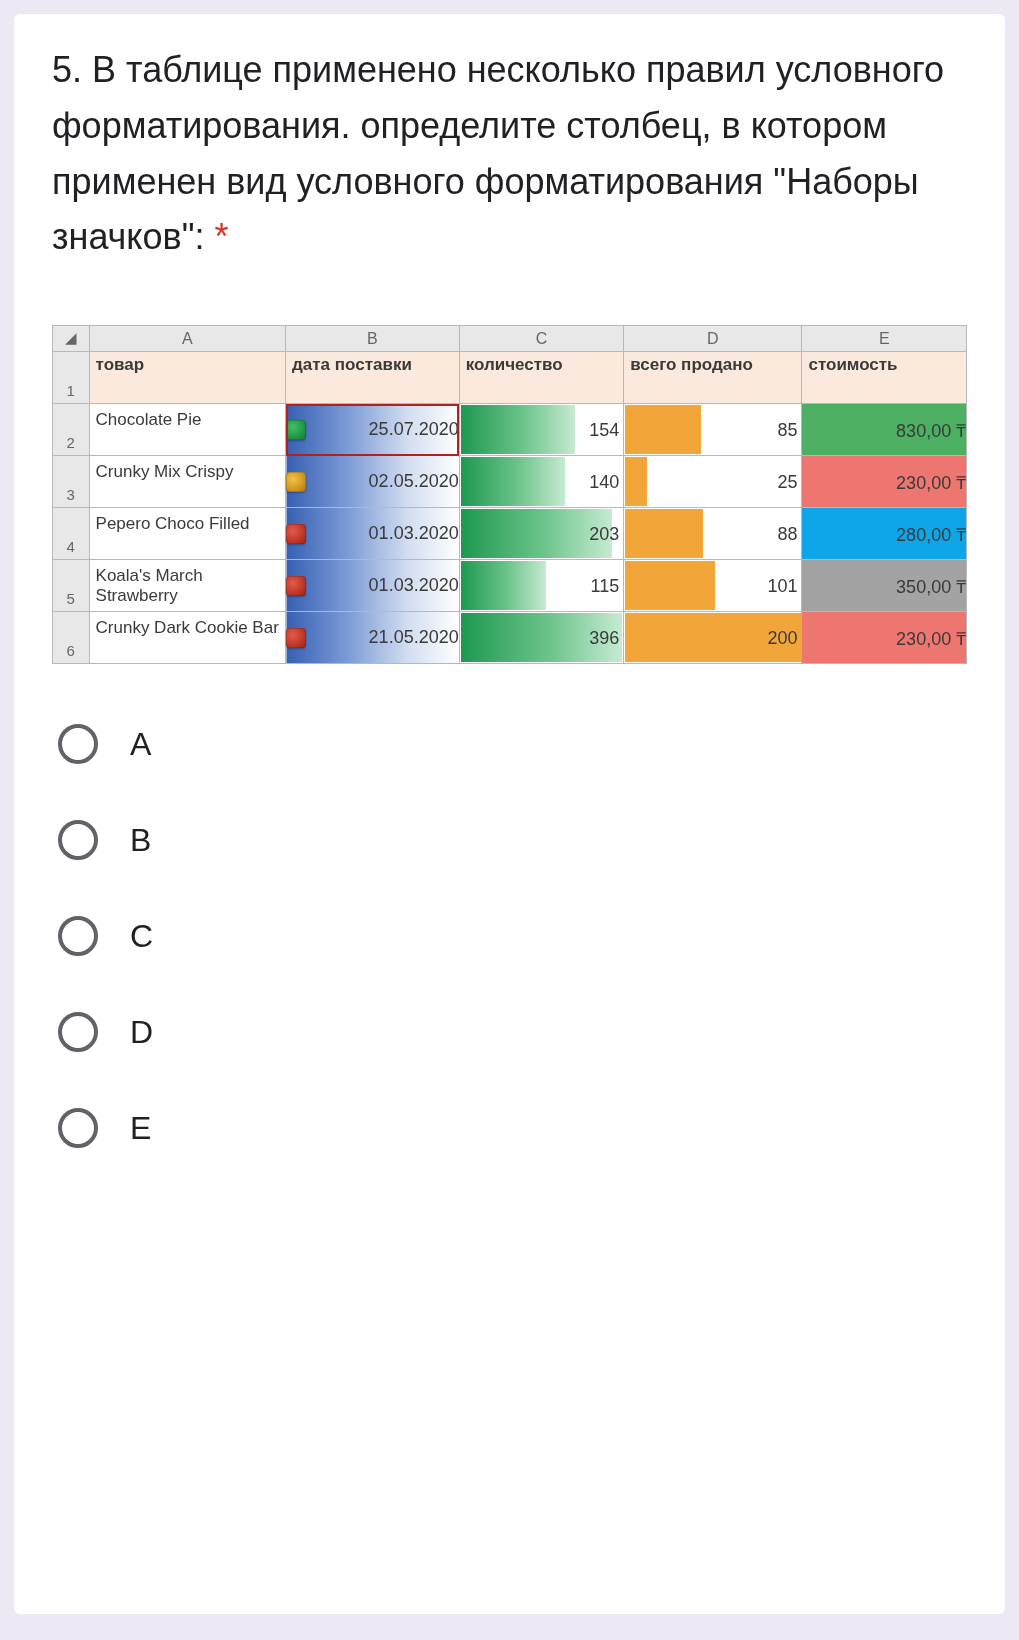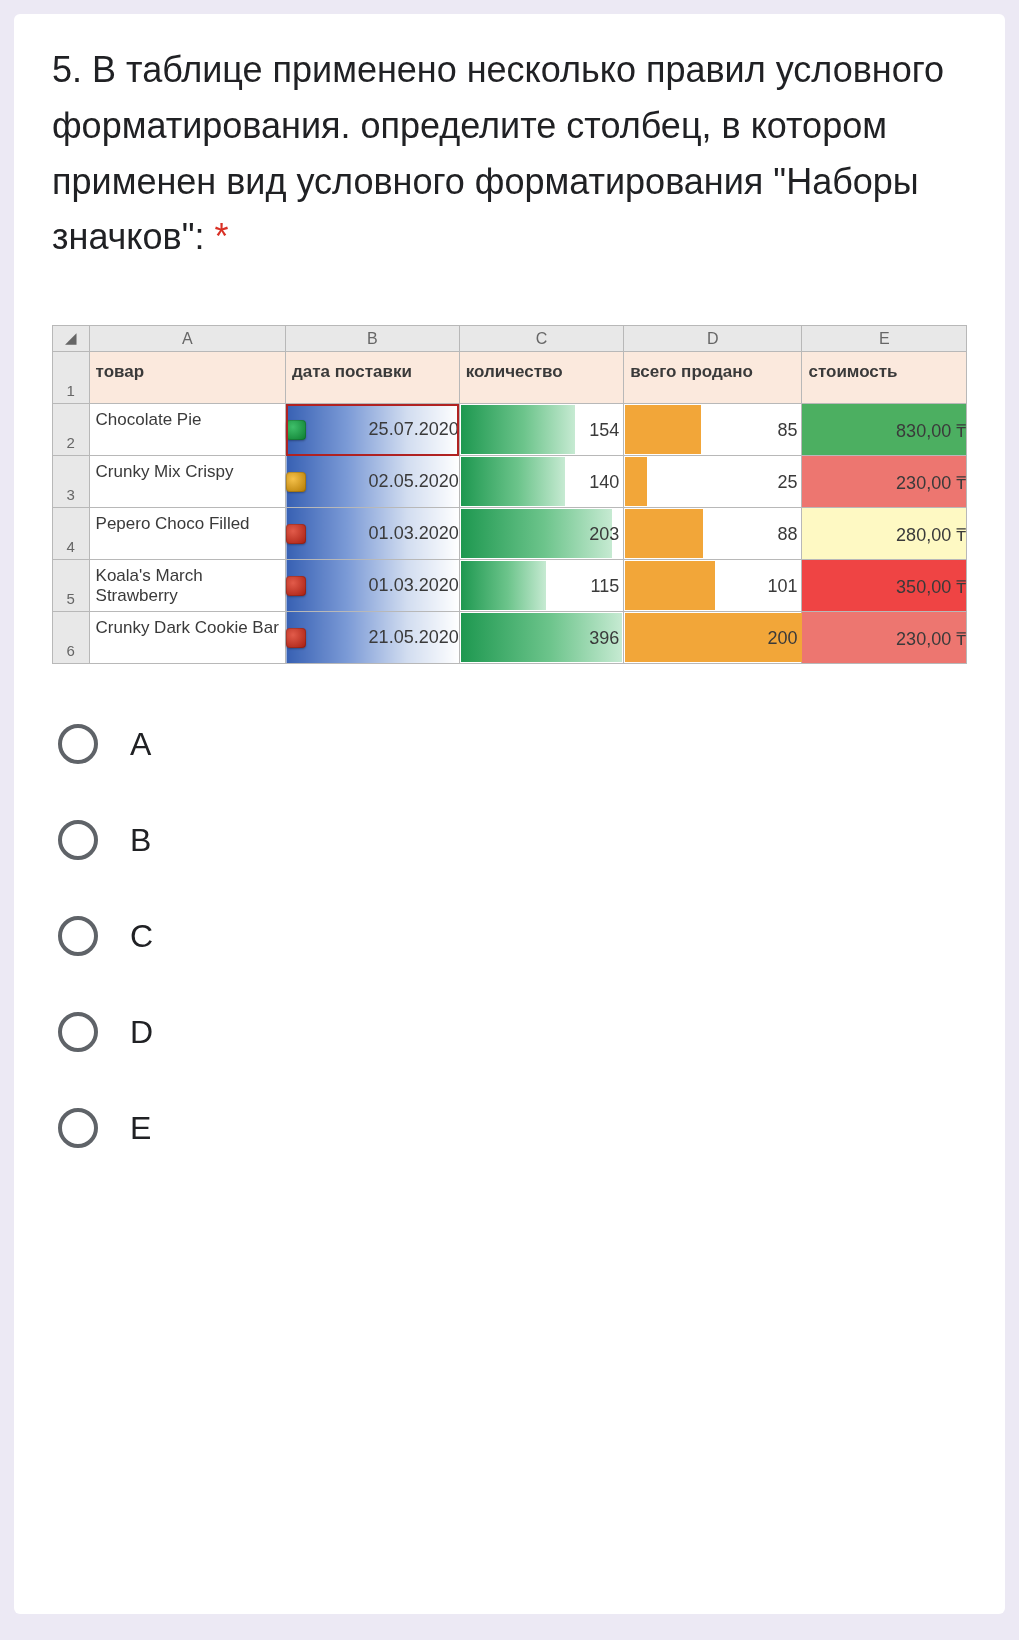--- a/index.html
+++ b/index.html
@@ -54,21 +54,21 @@
     text-align: center;
     width: 26px;
     font-size: 15px;
     vertical-align: bottom;
     padding-bottom: 4px;
   }
   .sheet .colhdr {
     background: #fbe9dd;
     font-weight: 700;
     color: #3a3a3a;
-    padding: 10px 6px;
+    padding: 3px 6px;
     vertical-align: top;
     height: 50px;
     font-size: 17px;
   }
   .sheet .product { padding: 6px 6px; vertical-align: top; line-height: 1.15; font-size: 17px; }
 
   
   .date-cell {
     background: linear-gradient(90deg, #3760b3 0%, #7b9ad6 35%, #d2ddf0 70%, #ffffff 100%);
     padding: 0 4px 0 4px;
@@ -109,22 +109,22 @@
   .sold-val {
     position:absolute; right:4px; top:50%; transform:translateY(-50%);
     font-size: 18px;
     text-align: right;
   }
 
   
   .cost-cell { text-align:right; padding-right:6px; font-size: 18px; }
   .cs-green  { background:#4caf61; }
   .cs-red    { background:#ed7670; }
-  .cs-yellow { background:#fef9c3; }
-  .cs-yellow2{ background:#ef4444; }
+  .cs-yellow { background:#0ea5e9; }
+  .cs-yellow2{ background:#a3a3a3; }
 
   
   .opts { display:flex; flex-direction:column; gap:56px; padding-left:6px; }
   .opt { display:flex; align-items:center; gap:32px; cursor:pointer; }
   .radio {
     width: 40px; height: 40px; border-radius: 50%;
     border: 4px solid #5f6368;
     display:inline-block; flex-shrink:0;
   }
   .opt-label { font-size: 32px; color:#202124; }

